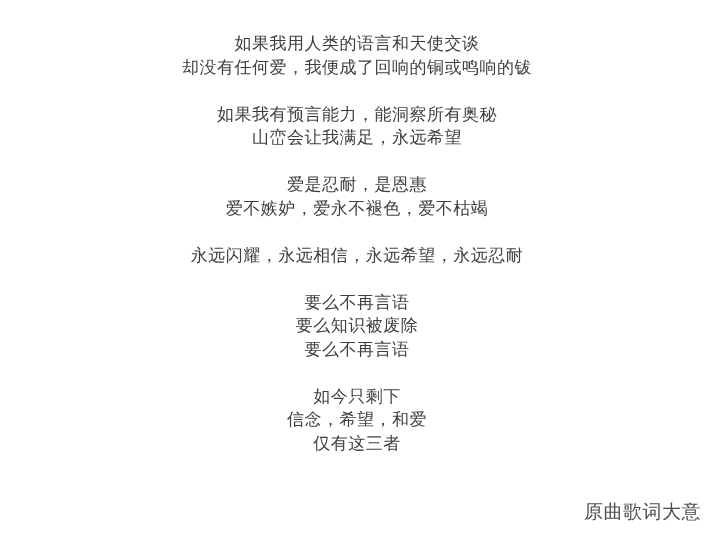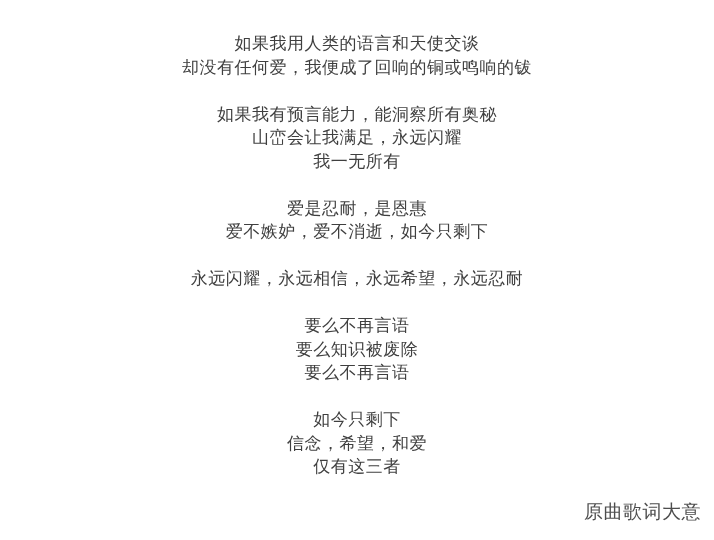--- a/index.html
+++ b/index.html
@@ -49,26 +49,25 @@
 <body style="background: rgb(255, 255, 255);">
 
 <div class="page">
   <div class="poem" style="color: rgb(63, 63, 63);">
       <div class="stanza">
         <div class="poem-line">如果我用人类的语言和天使交谈</div>
         <div class="poem-line">却没有任何爱，我便成了回响的铜或鸣响的钹</div>
       </div>
       <div class="stanza">
         <div class="poem-line">如果我有预言能力，能洞察所有奥秘</div>
-        <div class="poem-line">山峦会让我满足，永远闪耀</div>
-        <div class="poem-line">我一无所有</div>
+        <div class="poem-line">山峦会让我满足，永远希望</div>
       </div>
       <div class="stanza">
         <div class="poem-line">爱是忍耐，是恩惠</div>
-        <div class="poem-line">爱不嫉妒，爱不消逝，如今只剩下</div>
+        <div class="poem-line">爱不嫉妒，爱永不褪色，爱不枯竭</div>
       </div>
       <div class="stanza">
         <div class="poem-line">永远闪耀，永远相信，永远希望，永远忍耐</div>
       </div>
       <div class="stanza">
         <div class="poem-line">要么不再言语</div>
         <div class="poem-line">要么知识被废除</div>
         <div class="poem-line">要么不再言语</div>
       </div>
       <div class="stanza">

